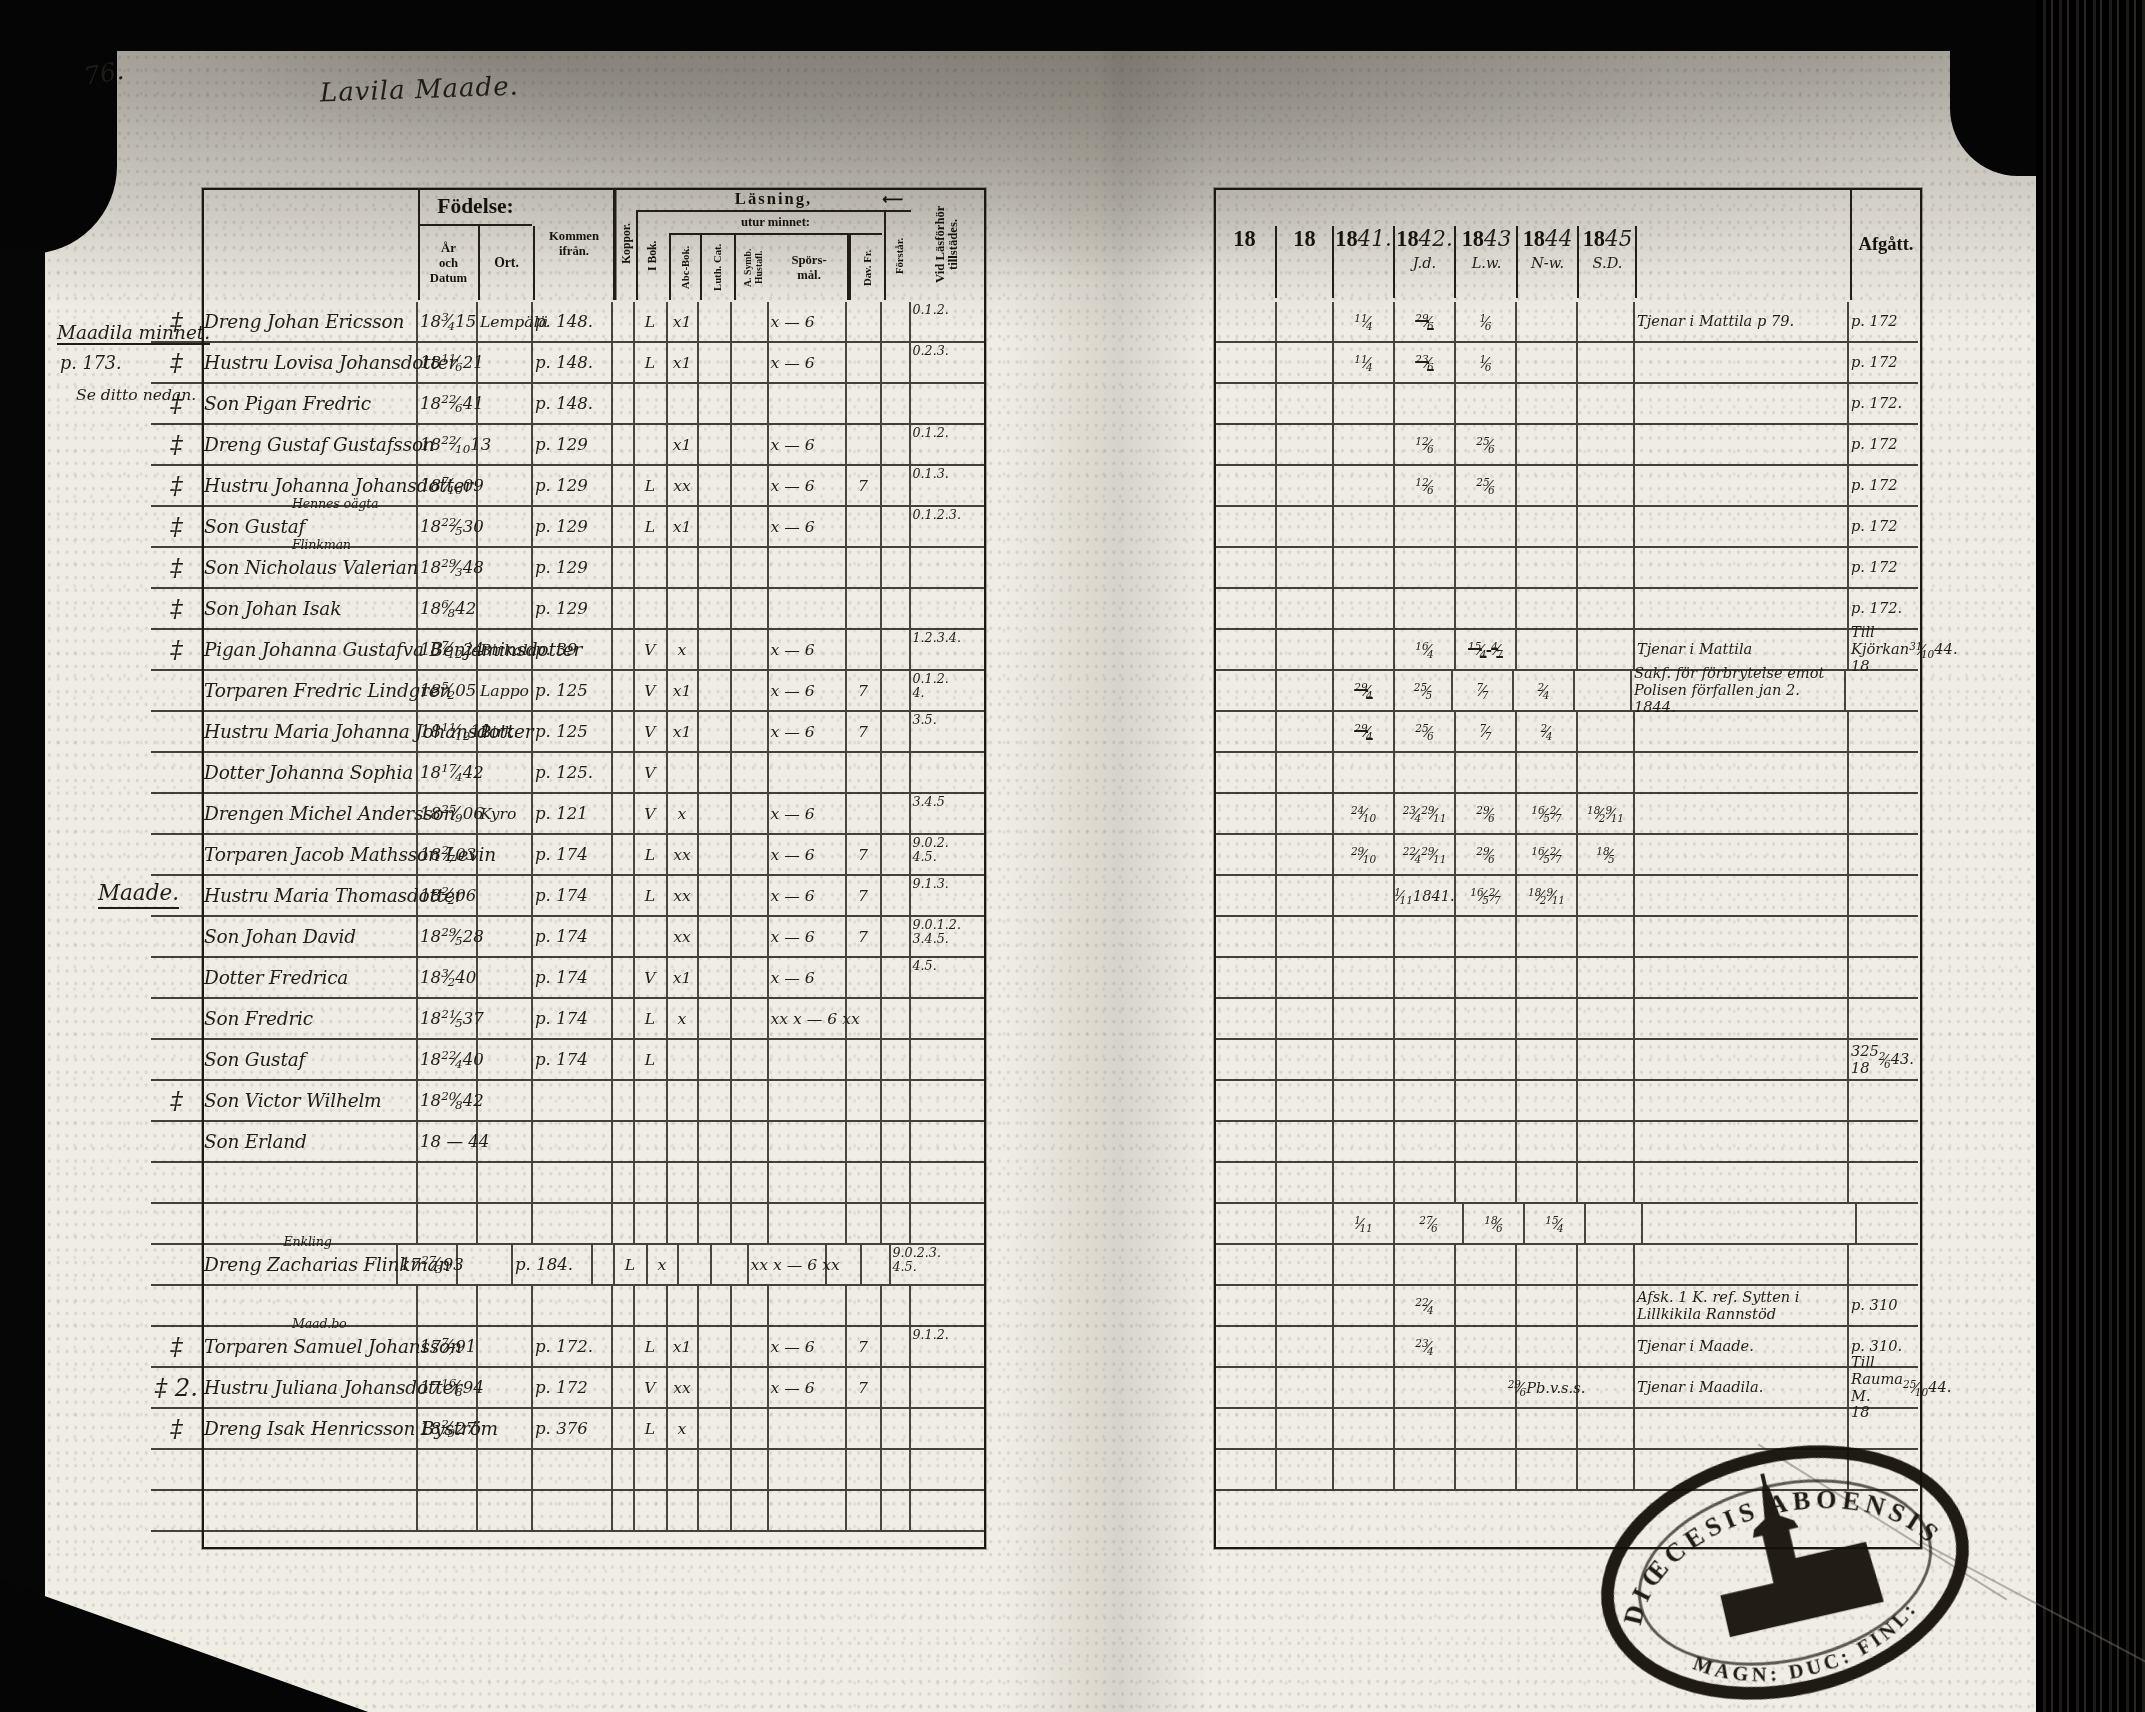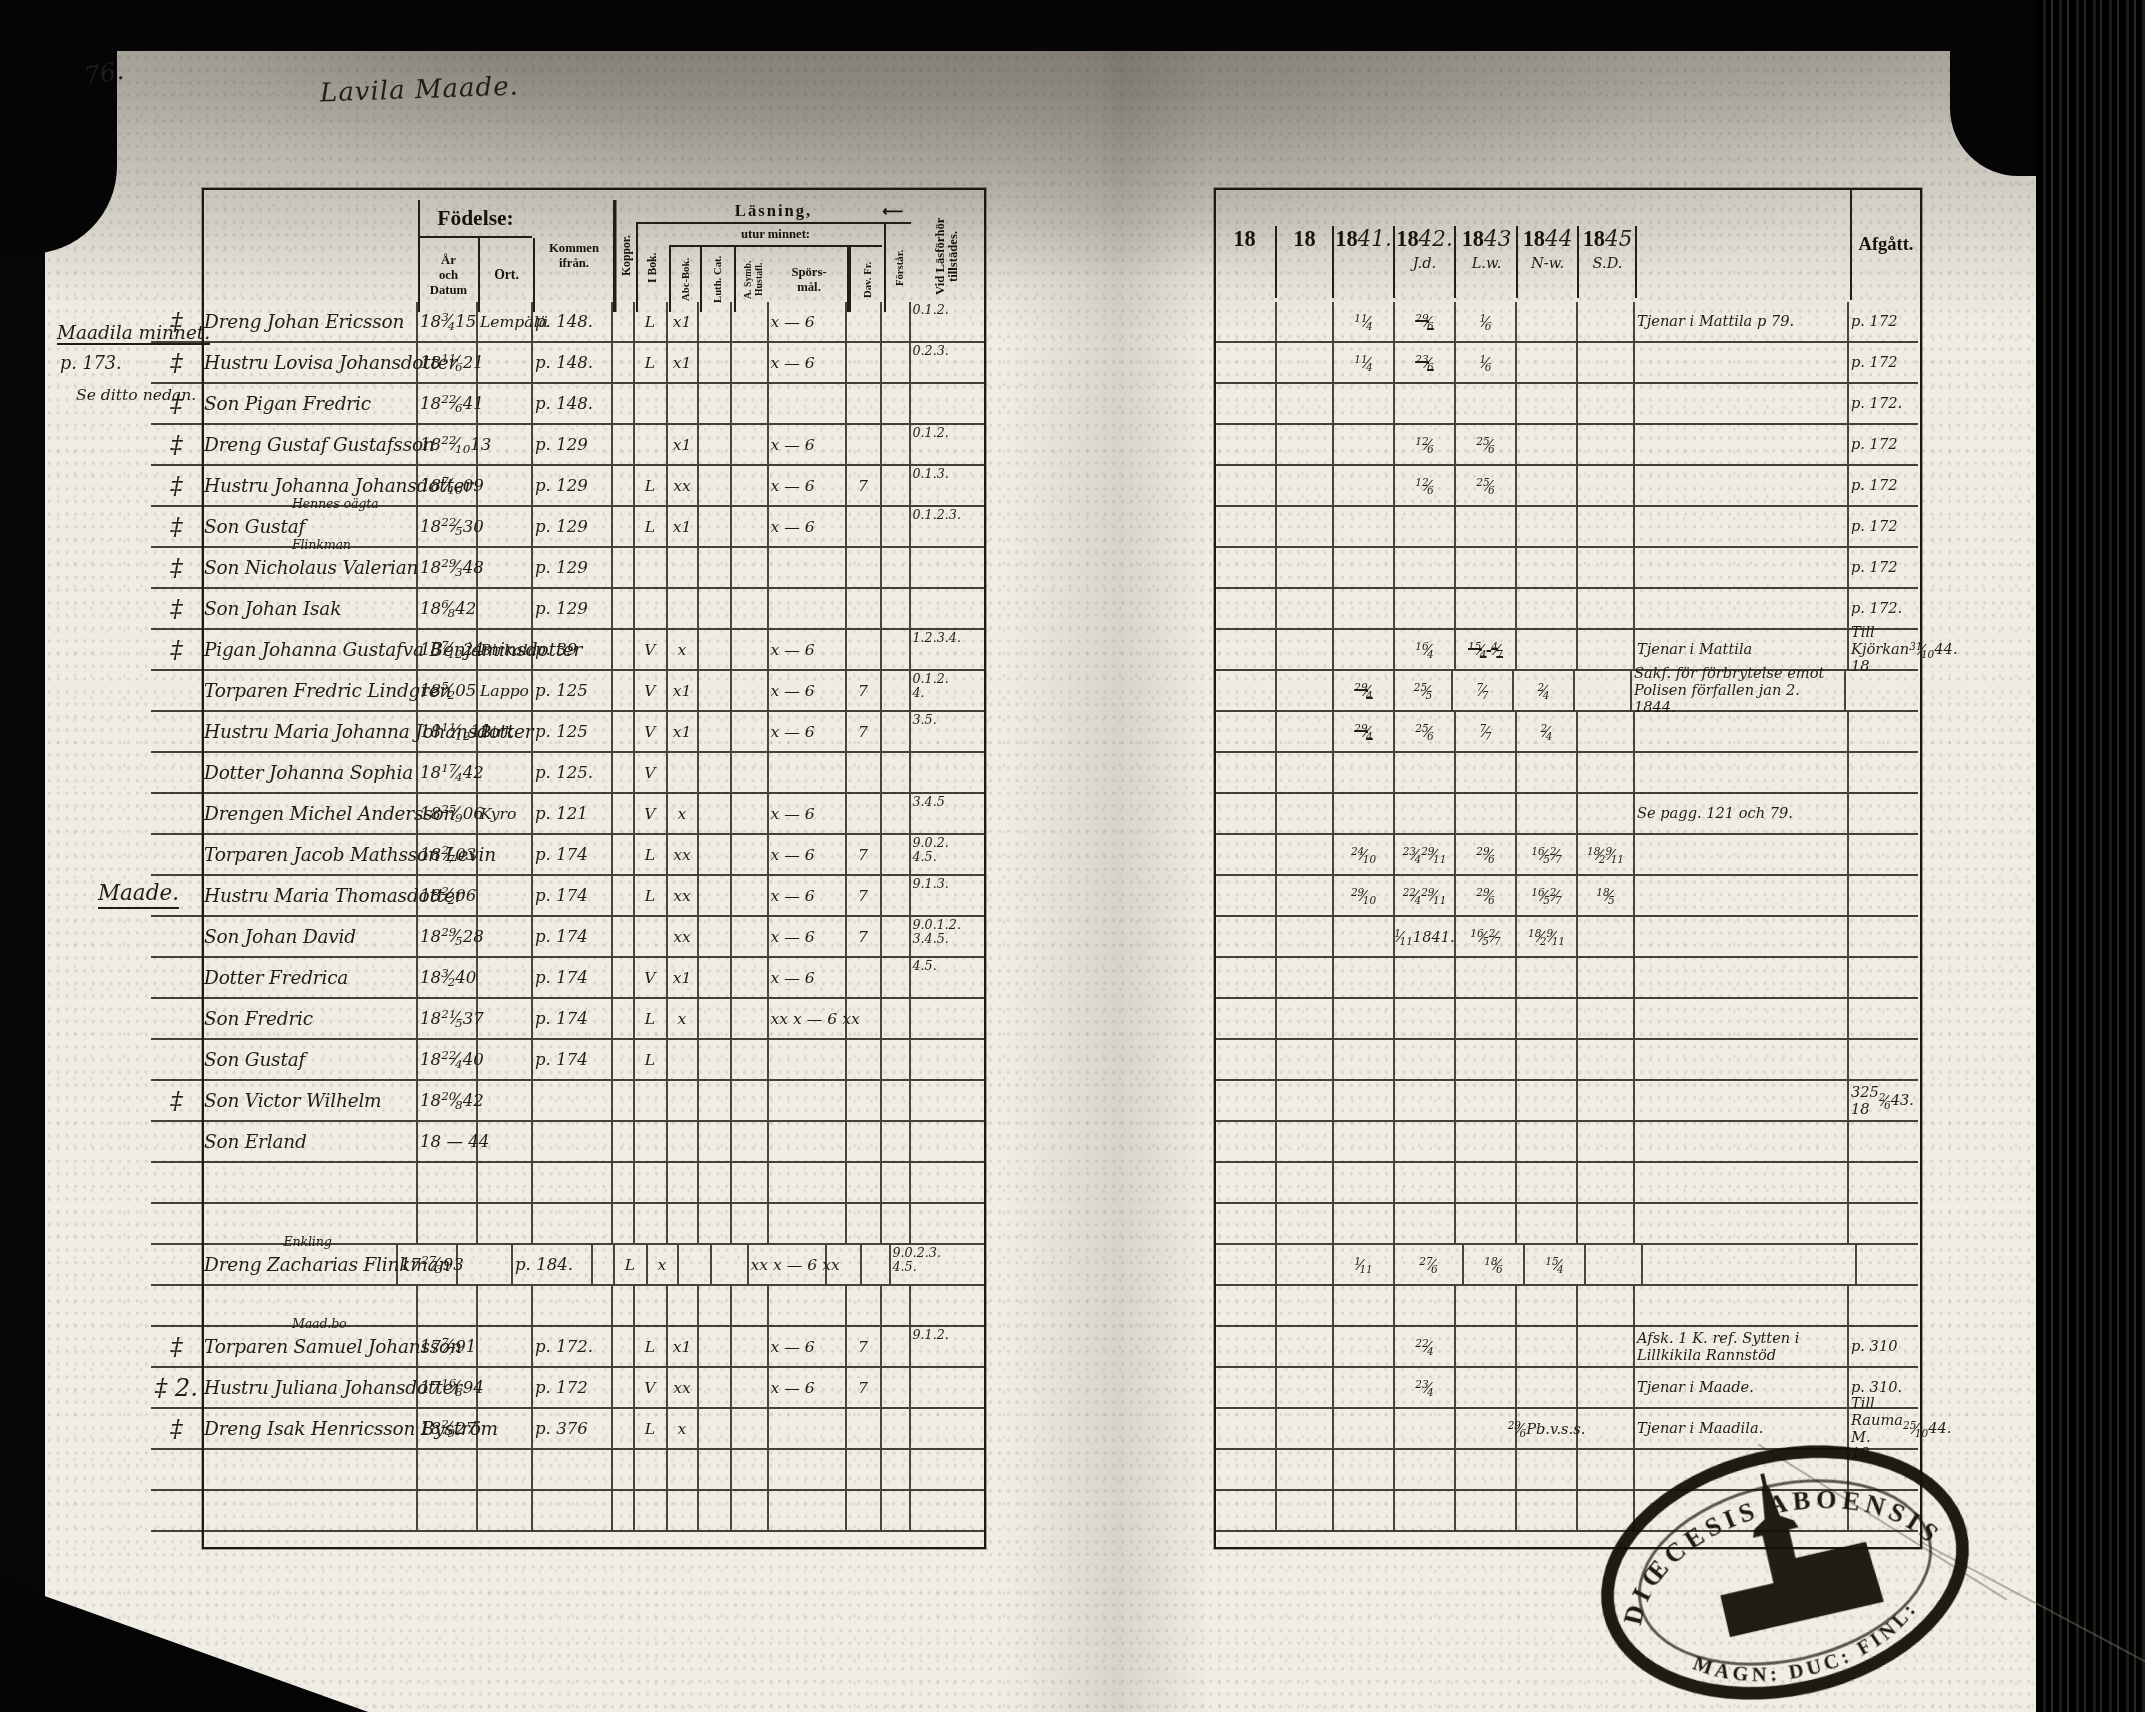--- a/index.html
+++ b/index.html
@@ -79,21 +79,21 @@
 
   <div class="abs hw" style="left:84px;top:59px;font-size:25px;transform:rotate(-10deg);">76.</div>
   <div class="abs hw" style="left:320px;top:74px;font-size:26px;transform:rotate(-2deg);letter-spacing:1px;">Lavila Maade.</div>
 
   <div class="abs hw" style="left:57px;top:322px;font-size:18.5px;border-bottom:2px solid #201c17;">Maadila minnet.</div>
   <div class="abs hw" style="left:60px;top:353px;font-size:17.6px;">p. 173.</div>
   <div class="abs hw" style="left:76px;top:386px;font-size:15.6px;">Se ditto nedan.</div>
   <div class="abs hw" style="left:98px;top:880px;font-size:21.5px;border-bottom:2px solid #201c17;padding-bottom:2px;">Maade.</div>
 
   <div class="frame" style="left:202px;top:188px;width:780px;height:1357px;"></div>
-  <div class="abs" style="left:202px;top:200px;width:780px;height:114px;text-decoration:underline;">
+  <div class="abs" style="left:202px;top:188px;width:780px;height:114px;text-decoration:underline;">
     <div class="hcell bR" style="left:0;top:0;width:216px;height:112px;"></div>
     <div class="hcell pr bB" style="left:217px;top:0;width:113px;height:36px;font-size:21.5px;">Födelse:</div>
     <div class="hcell pr bR" style="left:217px;top:38px;width:59px;height:74px;font-size:12.7px;">År
 och
 Datum</div>
     <div class="hcell pr bR" style="left:278px;top:38px;width:53px;height:74px;font-size:13.7px;">Ort.</div>
     <div class="hcell pr bR" style="left:333px;top:0;width:78px;height:112px;font-size:12.7px;">Kommen
 ifrån.</div>
     <div class="hcell pr bR vert" style="left:413px;top:0;width:19.5px;height:112px;font-size:11.7px;">Koppor.</div>
     <div class="hcell pr bB" style="left:434px;top:0;width:275px;height:22.4px;font-size:16.6px;letter-spacing:2px;">
@@ -873,31 +873,20 @@
         <div class="c c-y fx hw cv" style="width:61px"></div>
         <div class="c c-y fx hw cv" style="width:61px"></div>
         <div class="c c-y fx hw cv" style="width:61px"></div>
         <div class="c c-y fx hw cv" style="width:57px"></div>
         <div class="c c-anm hw cv" style="width:214px"></div>
         <div class="c c-afg fx hw" style="width:68px"></div>
       </div>
       <div class="row">
         <div class="c c-y hw cv" style="width:63px"></div>
         <div class="c c-y hw cv" style="width:57px"></div>
-        <div class="c c-y fx hw cv" style="width:61px"></div>
-        <div class="c c-y fx hw cv" style="width:61px"></div>
-        <div class="c c-y fx hw cv" style="width:61px"></div>
-        <div class="c c-y fx hw cv" style="width:61px"></div>
-        <div class="c c-y fx hw cv" style="width:57px"></div>
-        <div class="c c-anm hw cv" style="width:214px">Se pagg. 121 och 79.</div>
-        <div class="c c-afg fx hw" style="width:68px"></div>
-      </div>
-      <div class="row">
-        <div class="c c-y hw cv" style="width:63px"></div>
-        <div class="c c-y hw cv" style="width:57px"></div>
         <div class="c c-y fx hw cv" style="width:61px">
           <span class="f"><b>24</b><i>⁄</i><u>10</u></span>
         </div>
         <div class="c c-y fx hw cv" style="width:61px">
           <span class="f"><b>23</b><i>⁄</i><u>4</u></span> 
           <span class="f"><b>29</b><i>⁄</i><u>11</u></span>
         </div>
         <div class="c c-y fx hw cv" style="width:61px">
           <span class="f"><b>29</b><i>⁄</i><u>6</u></span>
         </div>

